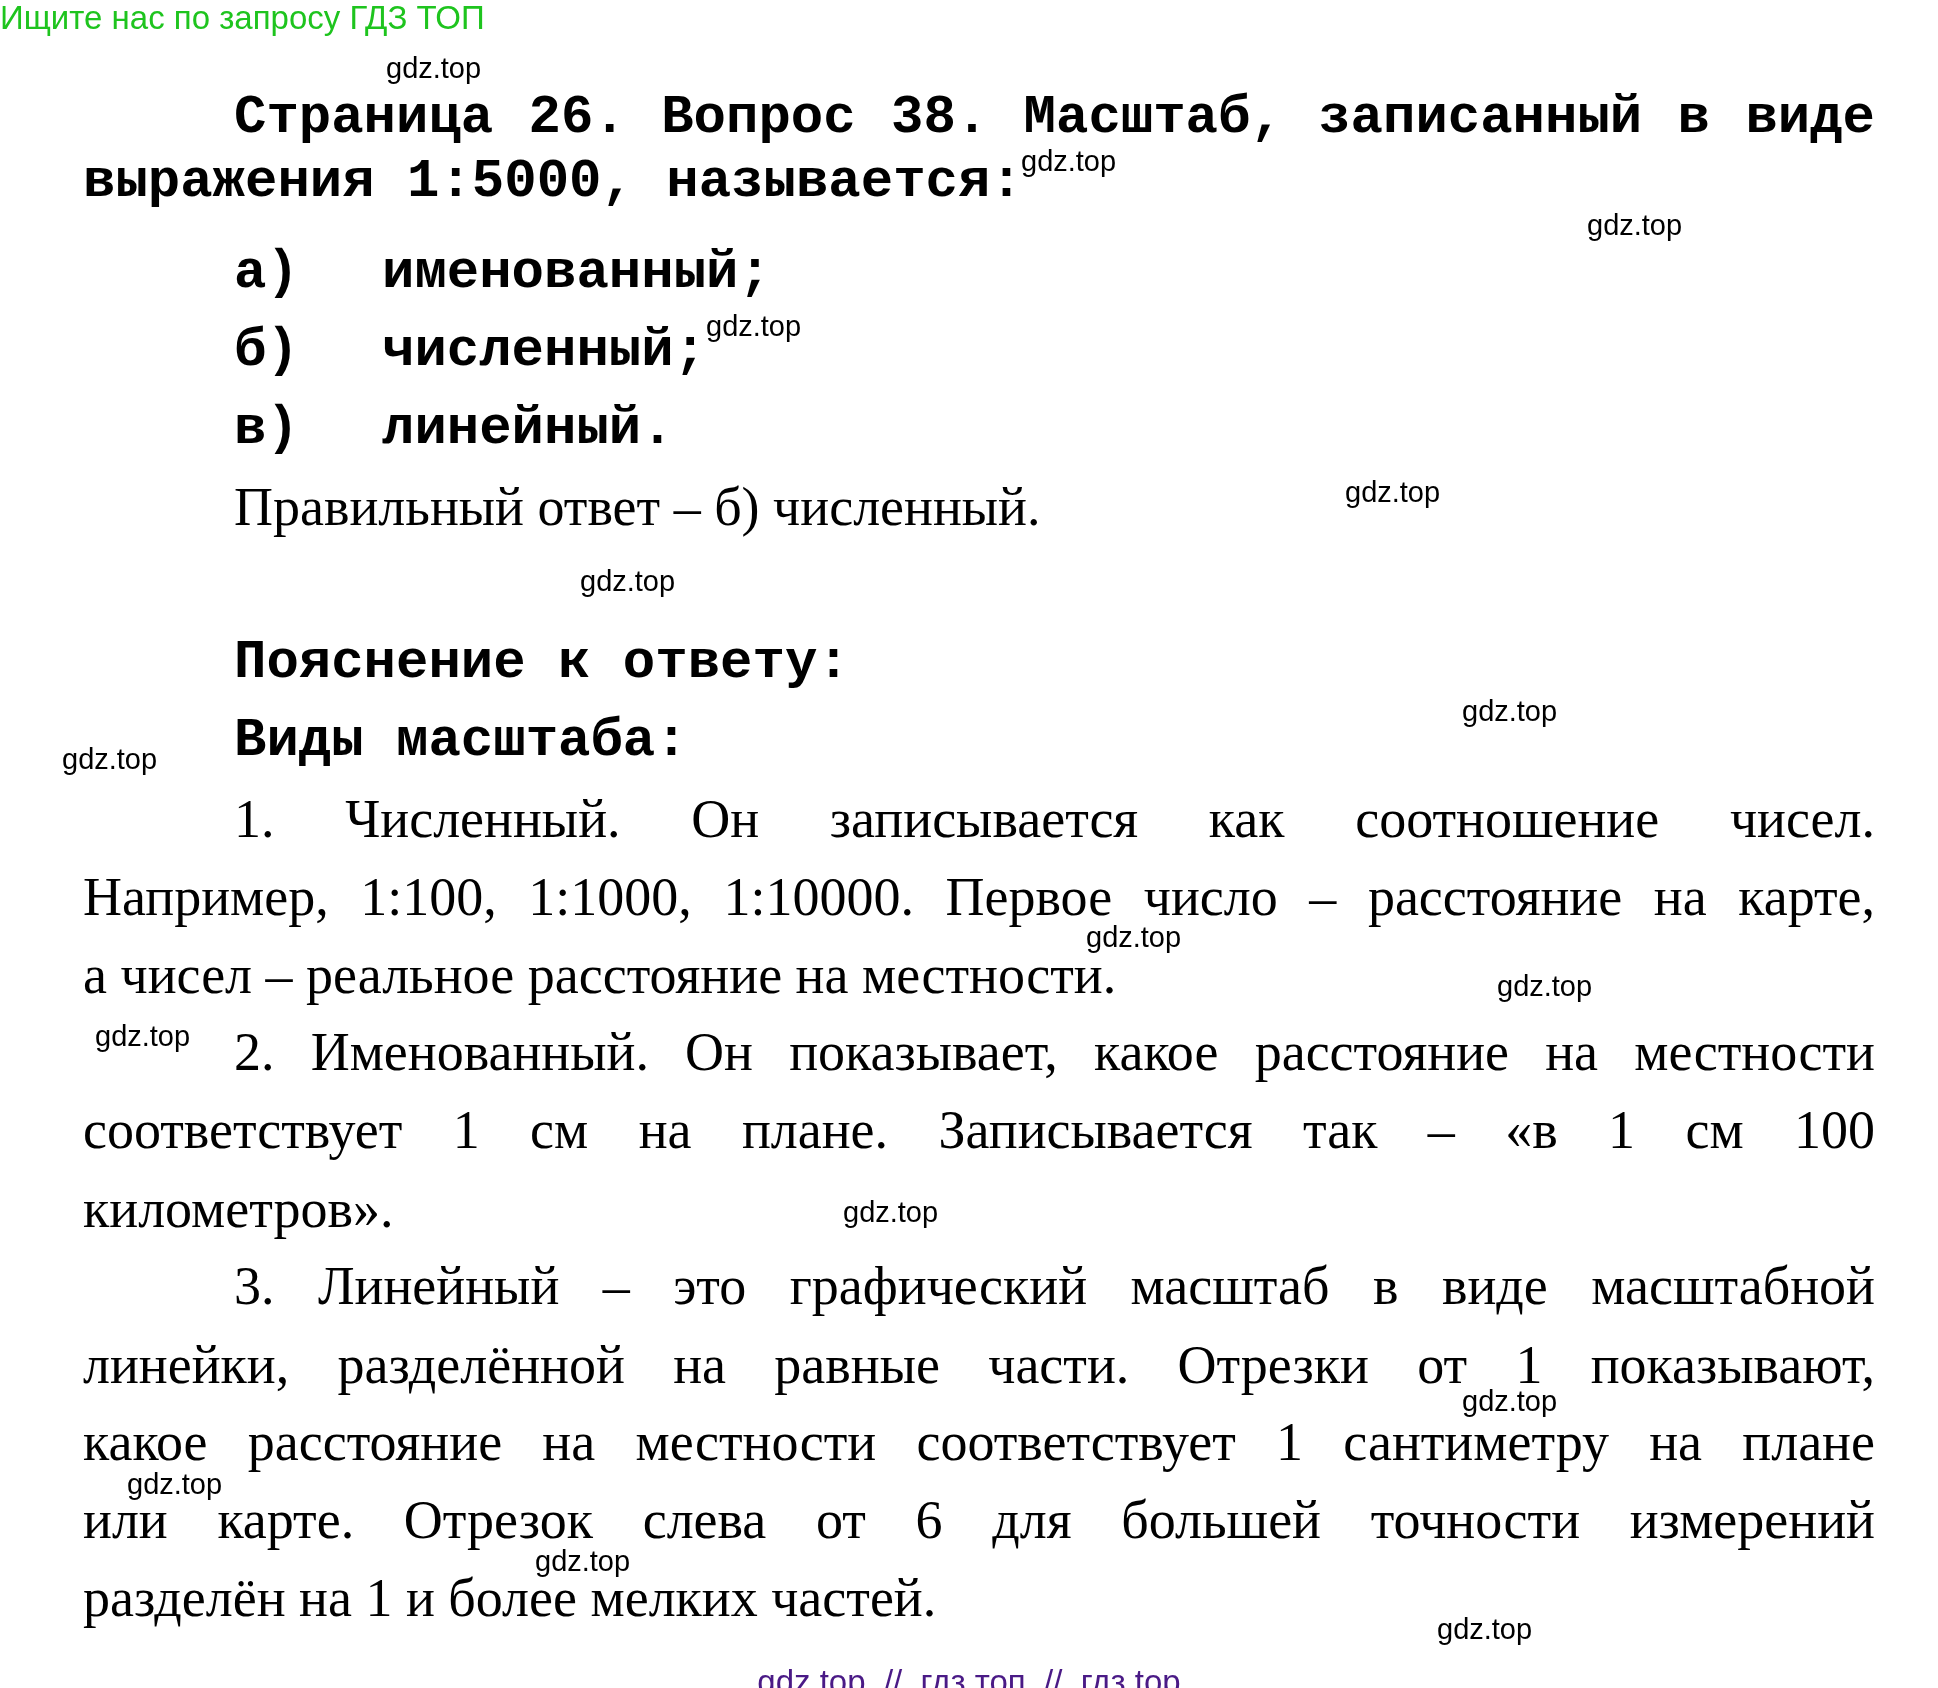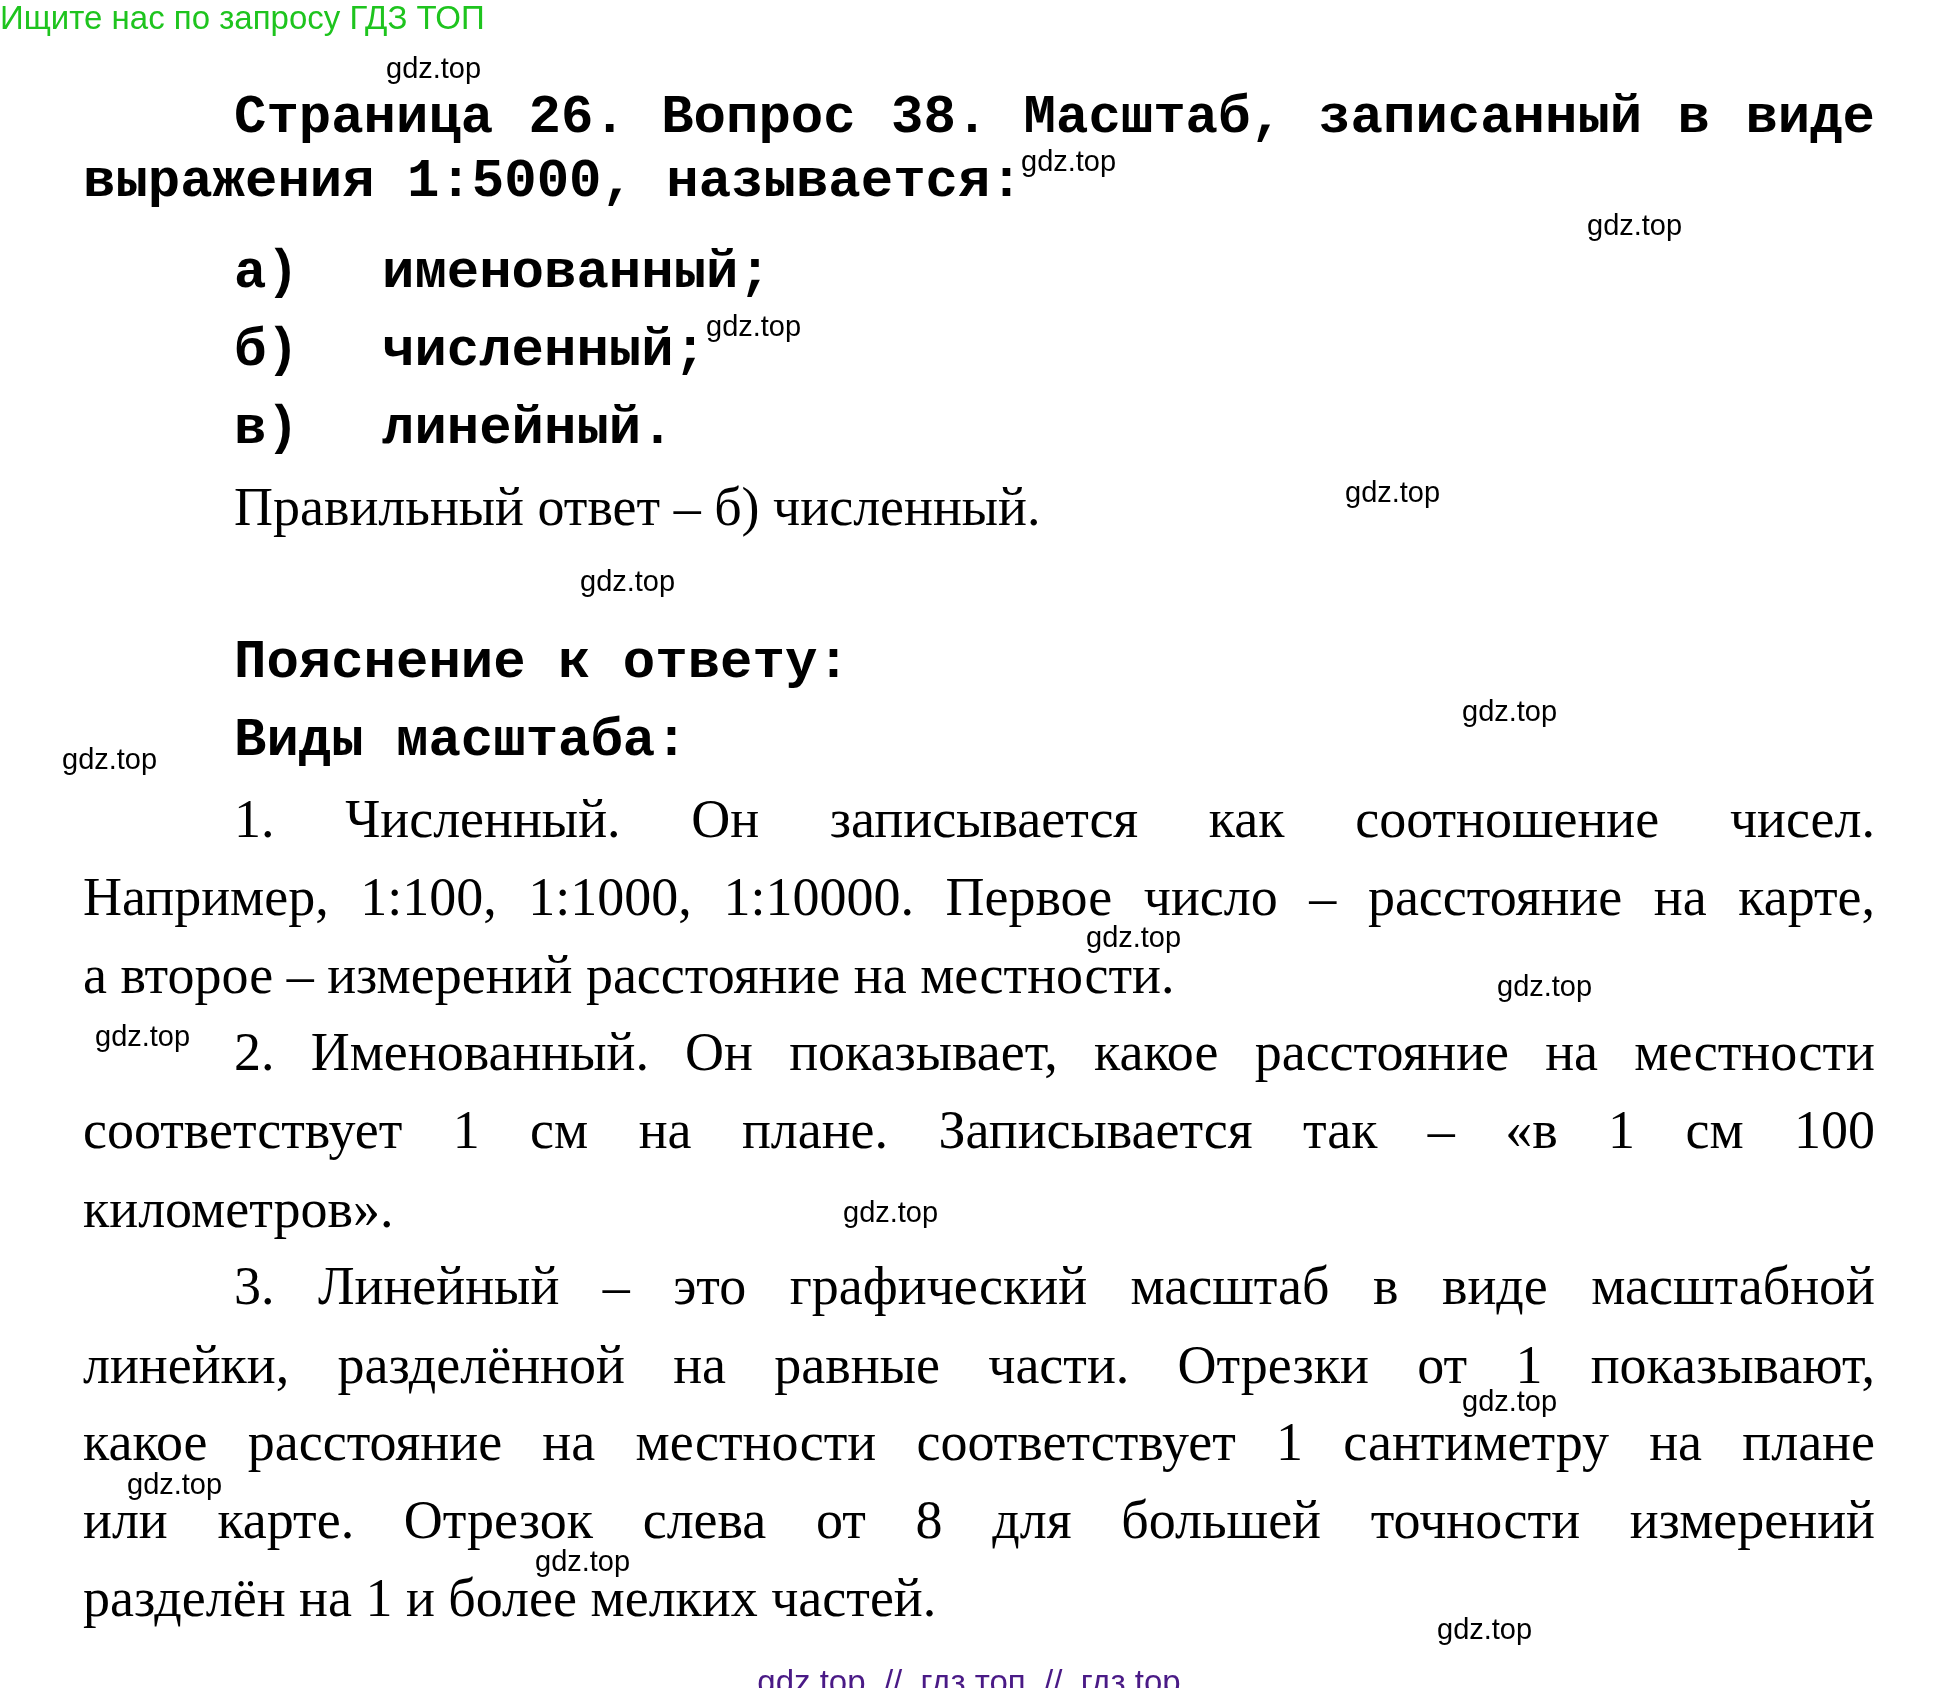--- a/index.html
+++ b/index.html
@@ -47,28 +47,28 @@
   <span class="opt-letter">в)</span><span>линейный.</span>
 </div>
 
 <div class="line indent" style="top:468px;">Правильный ответ – б) численный.</div>
 
 <div class="line b indent" style="top:624px;">Пояснение к ответу:</div>
 <div class="line b indent" style="top:702px;">Виды масштаба:</div>
 
 <div class="line just indent" style="top:780px;">1. Численный. Он записывается как соотношение чисел.</div>
 <div class="line just" style="top:858px;">Например, 1:100, 1:1000, 1:10000. Первое число – расстояние на карте,</div>
-<div class="line" style="top:936px;">а второе – измерений расстояние на местности.</div>
+<div class="line" style="top:936px;">а чисел – реальное расстояние на местности.</div>
 <div class="line just indent" style="top:1013px;">2. Именованный. Он показывает, какое расстояние на местности</div>
 <div class="line just" style="top:1091px;">соответствует 1 см на плане. Записывается так – «в 1 см 100</div>
 <div class="line" style="top:1170px;">километров».</div>
 <div class="line just indent" style="top:1247px;">3. Линейный – это графический масштаб в виде масштабной</div>
 <div class="line just" style="top:1326px;">линейки, разделённой на равные части. Отрезки от 1 показывают,</div>
 <div class="line just" style="top:1403px;">какое расстояние на местности соответствует 1 сантиметру на плане</div>
-<div class="line just" style="top:1481px;">или карте. Отрезок слева от 8 для большей точности измерений</div>
+<div class="line just" style="top:1481px;">или карте. Отрезок слева от 6 для большей точности измерений</div>
 <div class="line" style="top:1559px;">разделён на 1 и более мелких частей.</div>
 
 <div class="wm" style="left:386px; top:52px;">gdz.top</div>
 <div class="wm" style="left:1021px; top:145px;">gdz.top</div>
 <div class="wm" style="left:1587px; top:209px;">gdz.top</div>
 <div class="wm" style="left:706px; top:310px;">gdz.top</div>
 <div class="wm" style="left:1345px; top:476px;">gdz.top</div>
 <div class="wm" style="left:580px; top:565px;">gdz.top</div>
 <div class="wm" style="left:1462px; top:695px;">gdz.top</div>
 <div class="wm" style="left:62px; top:743px;">gdz.top</div>

